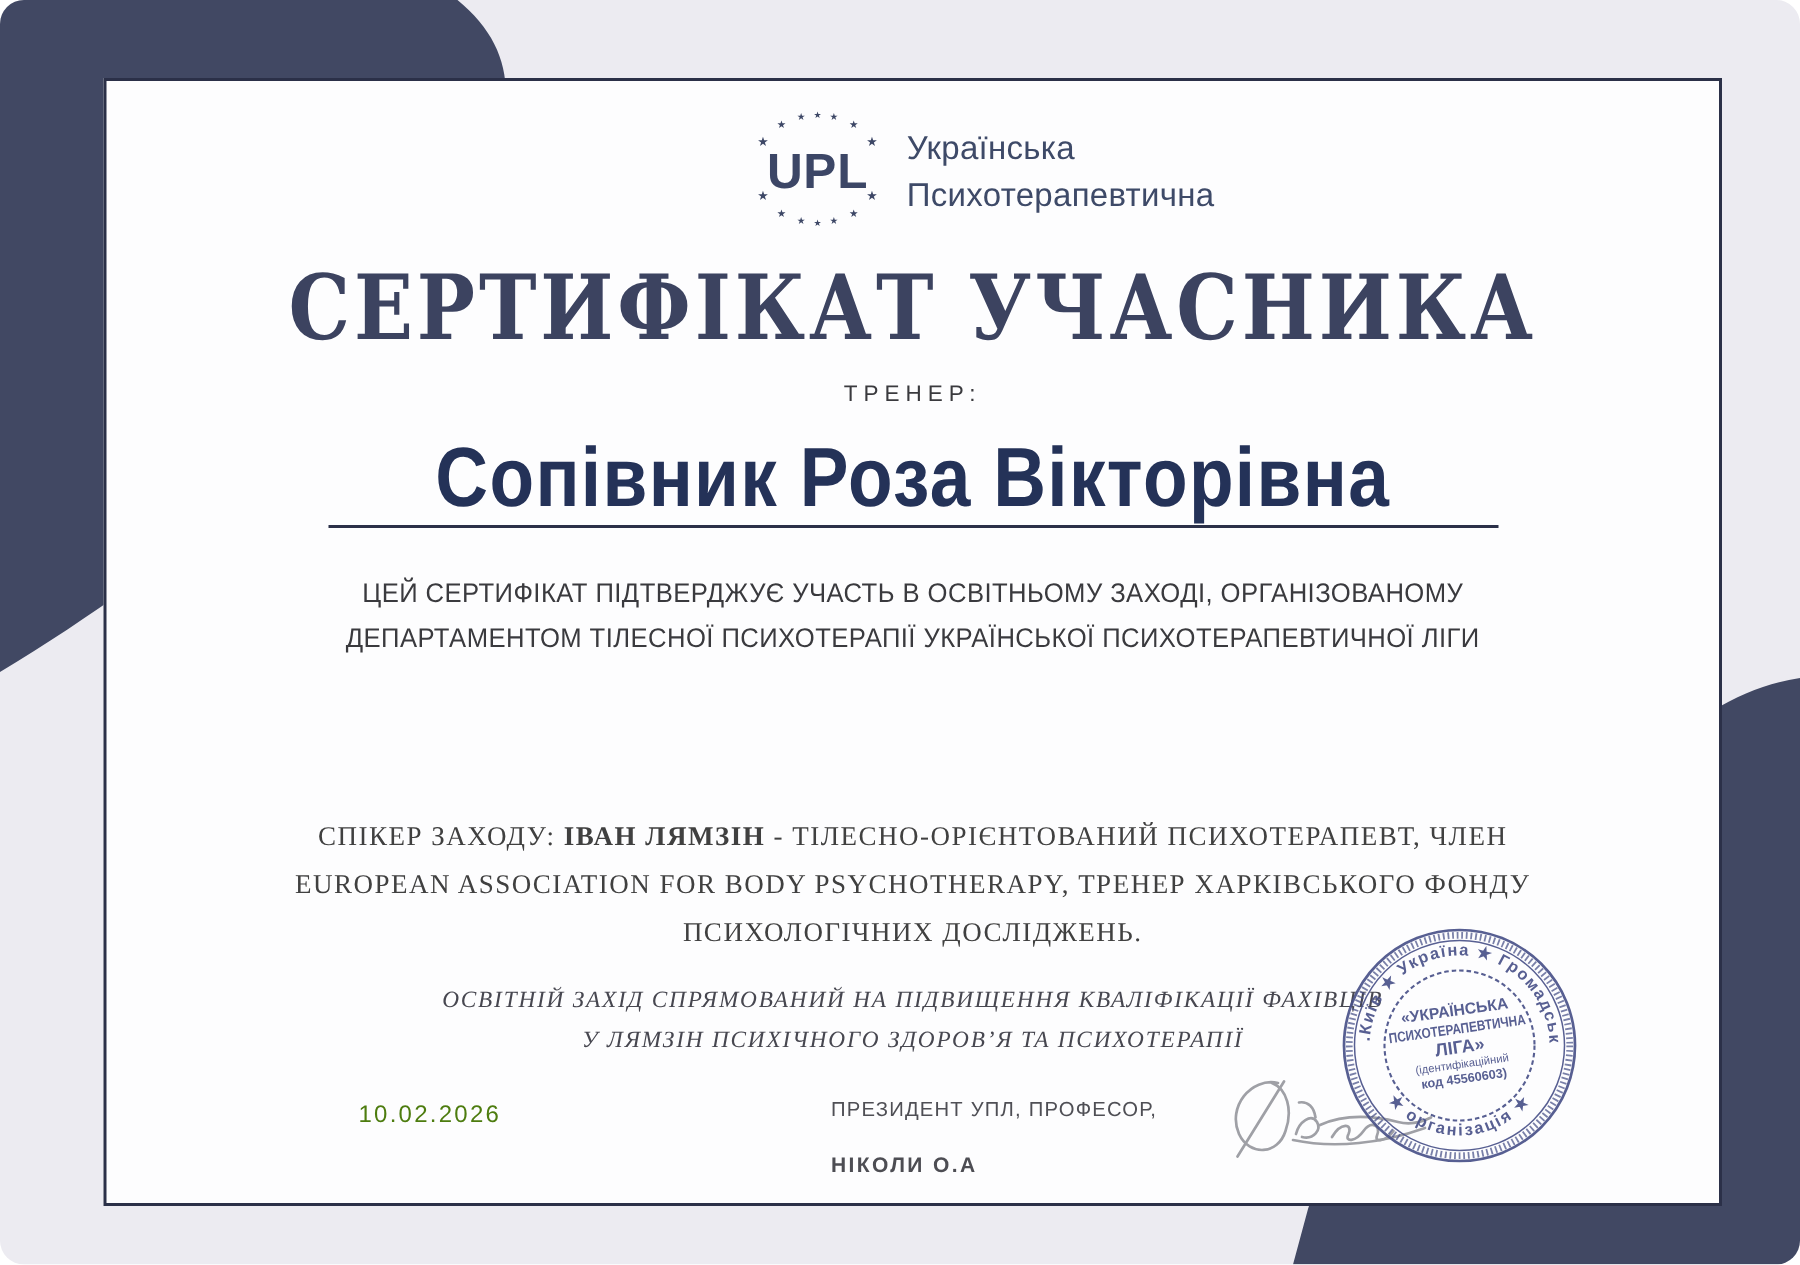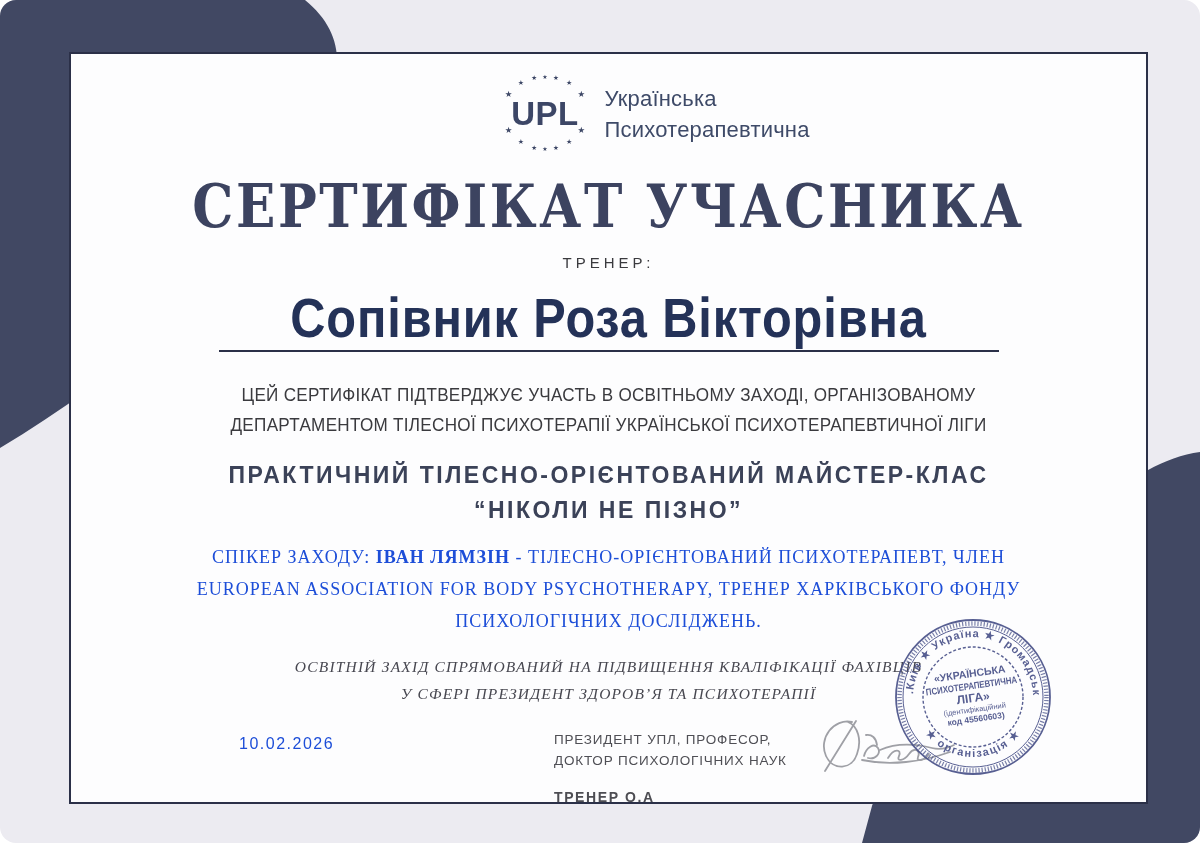--- a/index.html
+++ b/index.html
@@ -19,25 +19,25 @@
   .name{position:absolute;top:236px;width:100%;text-align:center;
         font-weight:bold;font-size:56px;line-height:1;color:#243258;letter-spacing:1px;
         transform:scaleX(.87);transform-origin:center;white-space:nowrap;}
   .name-rule{position:absolute;top:296px;left:50%;margin-left:-390px;width:780px;height:2px;background:#2b3048;}
 
   .desc{position:absolute;top:327px;width:100%;text-align:center;font-size:18px;line-height:1.65;
         color:#3a3a3e;letter-spacing:.3px;transform:scaleX(.95);transform-origin:center;}
   .event{position:absolute;top:404px;width:100%;text-align:center;font-weight:bold;font-size:23px;
          line-height:1.5;color:#3b4258;letter-spacing:2.5px;}
   .speaker{position:absolute;top:487px;left:50%;margin-left:-430px;width:860px;text-align:center;
-           font-family:"Liberation Serif",serif;font-size:18px;line-height:1.78;color:#1d4ed8;letter-spacing:1px;}
+           font-family:"Liberation Serif",serif;font-size:18px;line-height:1.78;color:#404040;letter-spacing:1px;}
   .speaker b{font-weight:bold;}
   .purpose{position:absolute;top:599px;width:100%;text-align:center;font-family:"Liberation Serif",serif;
            font-style:italic;font-size:15.5px;line-height:1.75;color:#474750;letter-spacing:1.2px;}
-  .date{position:absolute;left:168px;top:681px;font-size:16px;letter-spacing:1.5px;color:#1d4ed8;}
+  .date{position:absolute;left:168px;top:681px;font-size:16px;letter-spacing:1.5px;color:#4d7c0f;}
   .signer{position:absolute;left:483px;top:676px;width:300px;
           font-size:13.5px;line-height:1.55;color:#4f4f55;letter-spacing:.8px;}
   .signer-name{margin-top:15px;font-weight:bold;font-size:14px;letter-spacing:1.6px;color:#4d4d53;}
 
   .signature{position:absolute;left:800px;top:708px;}
   .stamp{position:absolute;left:891px;top:615px;opacity:.92;}
   .stamp text{font-family:"Liberation Sans",sans-serif;}
 </style>
 </head>
 <body>
@@ -80,38 +80,33 @@
     <div class="title">СЕРТИФІКАТ УЧАСНИКА</div>
     <div class="issued">ТРЕНЕР:</div>
     <div class="name">Сопівник Роза Вікторівна</div>
     <div class="name-rule"></div>
 
     <div class="desc">
       <div>ЦЕЙ СЕРТИФІКАТ ПІДТВЕРДЖУЄ УЧАСТЬ В ОСВІТНЬОМУ ЗАХОДІ, ОРГАНІЗОВАНОМУ</div>
       <div>ДЕПАРТАМЕНТОМ ТІЛЕСНОЇ ПСИХОТЕРАПІЇ УКРАЇНСЬКОЇ ПСИХОТЕРАПЕВТИЧНОЇ ЛІГИ</div>
     </div>
 
-    <div class="event">
-      <div>ПРАКТИЧНИЙ ТІЛЕСНО-ОРІЄНТОВАНИЙ МАЙСТЕР-КЛАС</div>
-      <div>“НІКОЛИ НЕ ПІЗНО”</div>
-    </div>
 
     <div class="speaker"><span>СПІКЕР ЗАХОДУ: </span><b>ІВАН ЛЯМЗІН</b><span> - ТІЛЕСНО-ОРІЄНТОВАНИЙ ПСИХОТЕРАПЕВТ, ЧЛЕН EUROPEAN ASSOCIATION FOR BODY PSYCHOTHERAPY, ТРЕНЕР ХАРКІВСЬКОГО ФОНДУ ПСИХОЛОГІЧНИХ ДОСЛІДЖЕНЬ.</span></div>
 
     <div class="purpose">
       <div>ОСВІТНІЙ ЗАХІД СПРЯМОВАНИЙ НА ПІДВИЩЕННЯ КВАЛІФІКАЦІЇ ФАХІВЦІВ</div>
-      <div>У СФЕРІ ПРЕЗИДЕНТ ЗДОРОВ’Я ТА ПСИХОТЕРАПІЇ</div>
+      <div>У ЛЯМЗІН ПСИХІЧНОГО ЗДОРОВ’Я ТА ПСИХОТЕРАПІЇ</div>
     </div>
 
     <div class="date">10.02.2026</div>
 
     <div class="signer">
       <div>ПРЕЗИДЕНТ УПЛ, ПРОФЕСОР,</div>
-      <div>ДОКТОР ПСИХОЛОГІЧНИХ НАУК</div>
-      <div class="signer-name">ТРЕНЕР О.А</div>
+      <div class="signer-name">НІКОЛИ О.А</div>
     </div>
   </div>
 
   <svg class="signature" width="160" height="70" viewBox="0 0 160 70">
     <g fill="none" stroke="#9fa0a6" stroke-width="1.8" stroke-linecap="round">
       <path d="M52,14 C34,10 18,30 26,48 C33,63 52,62 57,46 C62,32 58,18 48,14"></path>
       <path d="M56,13 L25,63"></path>
       <path d="M64,48 C66,40 74,34 78,40 C81,45 76,52 68,50"></path>
       <path d="M77,37 C76,30 72,26 66,27"></path>
       <path d="M80,42 C98,34 116,36 132,40 C140,42 148,40 154,37"></path>

